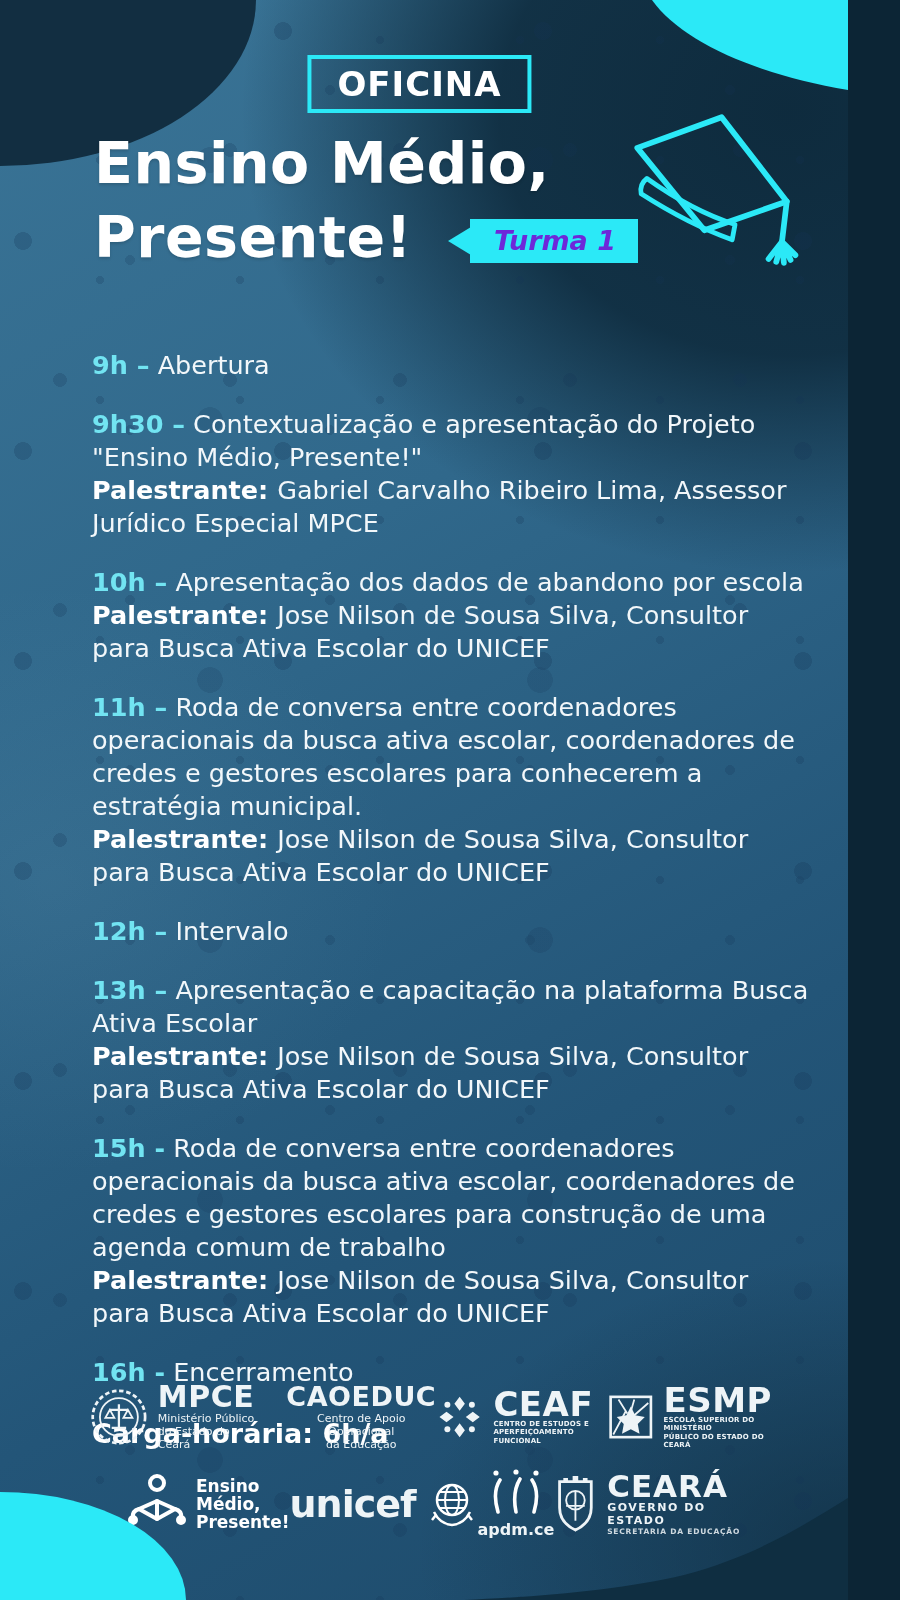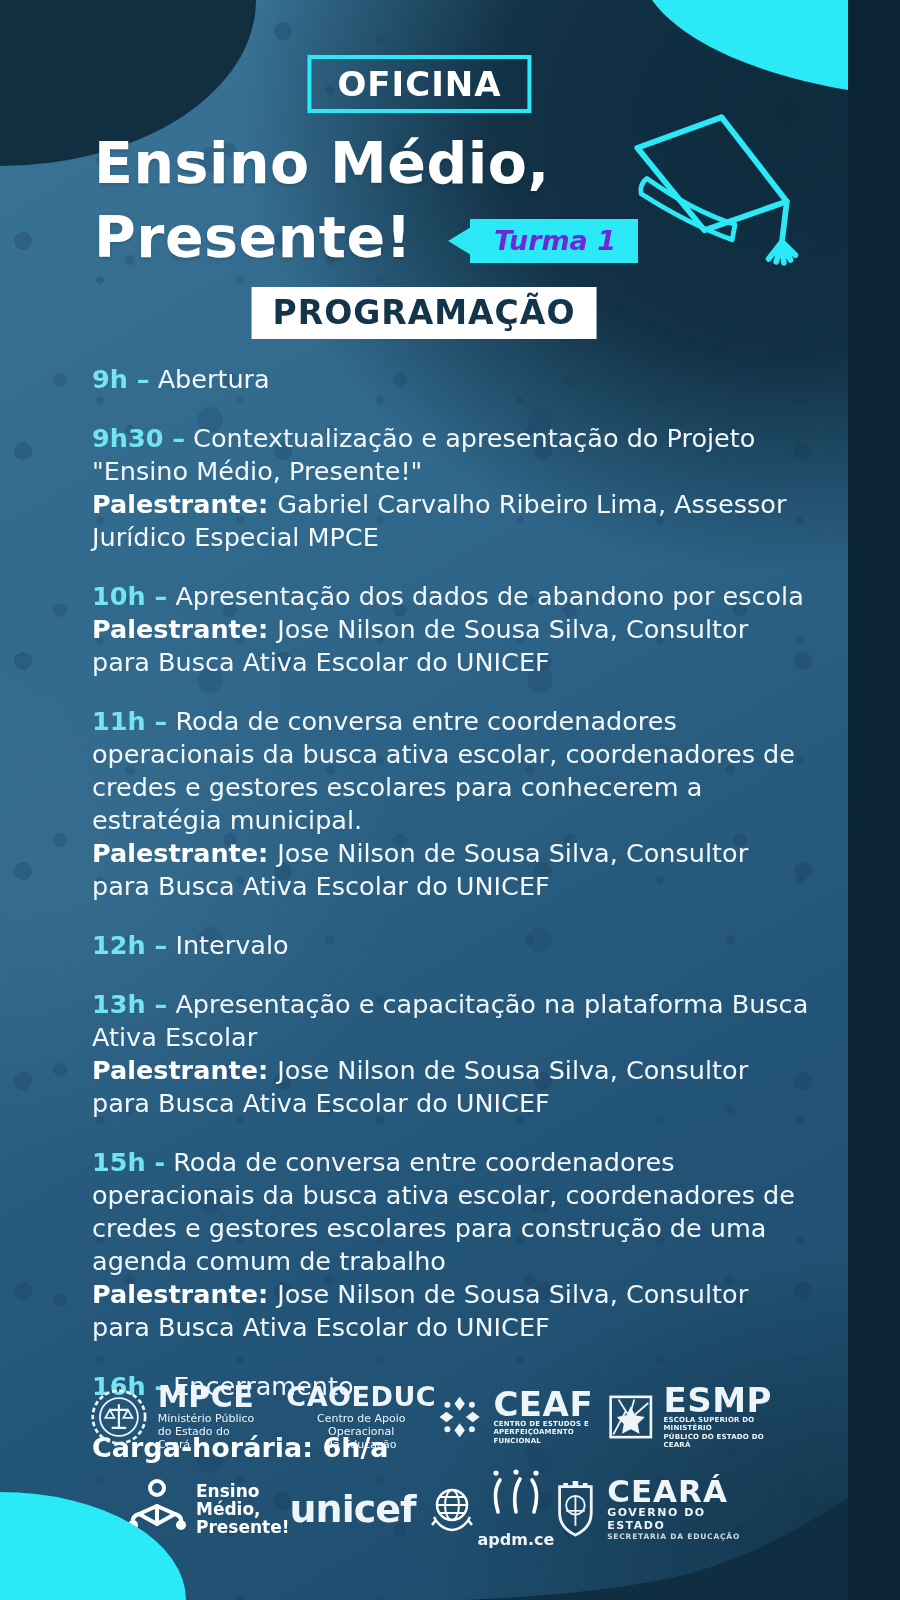--- a/index.html
+++ b/index.html
@@ -36,38 +36,38 @@
     font-size:57px;line-height:74px;letter-spacing:.5px;text-shadow:0 2px 3px rgba(0,0,0,.15);}
   .tag-turma{position:absolute;top:219px;left:470px;background:#2be9f7;color:#6d28d9;
     font-style:italic;font-weight:bold;font-size:27px;padding:6px 22px 7px 24px;}
   .tag-turma::before{content:"";position:absolute;left:-22px;top:50%;transform:translateY(-50%);
     border-style:solid;border-width:14px 23px 14px 0;border-color:transparent #2be9f7 transparent transparent;}
   .gradcap{position:absolute;top:104px;left:622px;}
   .section-header{position:absolute;top:287px;left:50%;transform:translateX(-50%);
     background:#fff;color:#14344a;font-weight:bold;font-size:33px;letter-spacing:1px;padding:6px 21px 7px;}
 
   .schedule{position:absolute;top:349px;left:92px;width:718px;color:#f2f7fa;
-    font-size:25.5px;line-height:33px;margin-top:14px;}
+    font-size:25.5px;line-height:33px;}
   .sched-item{margin-bottom:26px;}
   .sched-time{color:#72e4f2;font-weight:bold;}
   .sched-speaker-label{font-weight:bold;color:#fff;}
   .workload{margin-top:28px;font-weight:bold;font-size:27px;color:#fff;}
 
   .logos-row{position:absolute;left:90px;right:60px;display:flex;align-items:center;color:#eef4f7;}
   .logos-row1{top:1382px;justify-content:space-between;}
   .logos-row2{top:1468px;left:128px;right:90px;justify-content:flex-end;}
   .logo{display:flex;align-items:center;gap:10px;}
   .logo-text-big{font-weight:bold;font-size:30px;line-height:30px;letter-spacing:.5px;}
   .logo-sub{font-size:11px;line-height:13px;}
   .logo-sub-tiny{font-size:7px;line-height:8.5px;letter-spacing:.2px;font-weight:bold;}
   .caoeduc .logo-text-big{font-size:27px;}
   .ceaf .logo-text-big,.esmp .logo-text-big{font-size:34px;line-height:32px;}
   .emp-text{font-weight:bold;font-size:17px;line-height:18px;color:#fff;}
   .unicef-word{font-size:38px;font-weight:bold;letter-spacing:-1px;}
-  .apdm{flex-direction:column;gap:16px;}
+  .apdm{flex-direction:column;gap:6px;}
   .apdm-word{font-weight:bold;font-size:16px;}
   .ceara-name{font-weight:bold;font-size:31px;line-height:30px;letter-spacing:1px;}
   .ceara-sub1{font-size:11px;font-weight:bold;letter-spacing:1.5px;}
   .ceara-sub2{font-size:7.5px;font-weight:bold;letter-spacing:.8px;opacity:.85;}
 </style>
 </head>
 <body>
 
 <div class="poster">
   <div class="bg-glow"></div>
@@ -87,21 +87,20 @@
 
   <div class="badge-oficina">OFICINA</div>
 
   <div class="main-title">
     <div>Ensino Médio,</div>
     <div>Presente!</div>
   </div>
 
   <div class="tag-turma">Turma 1</div>
 
-  <div class="section-header">PROGRAMAÇÃO</div>
 
   <div class="schedule">
 
     <div class="sched-item">
       <span class="sched-time">9h –</span><span> Abertura</span>
       
     </div>
 
     <div class="sched-item">
       <span class="sched-time">9h30 –</span><span> Contextualização e apresentação do Projeto "Ensino Médio, Presente!"</span>

